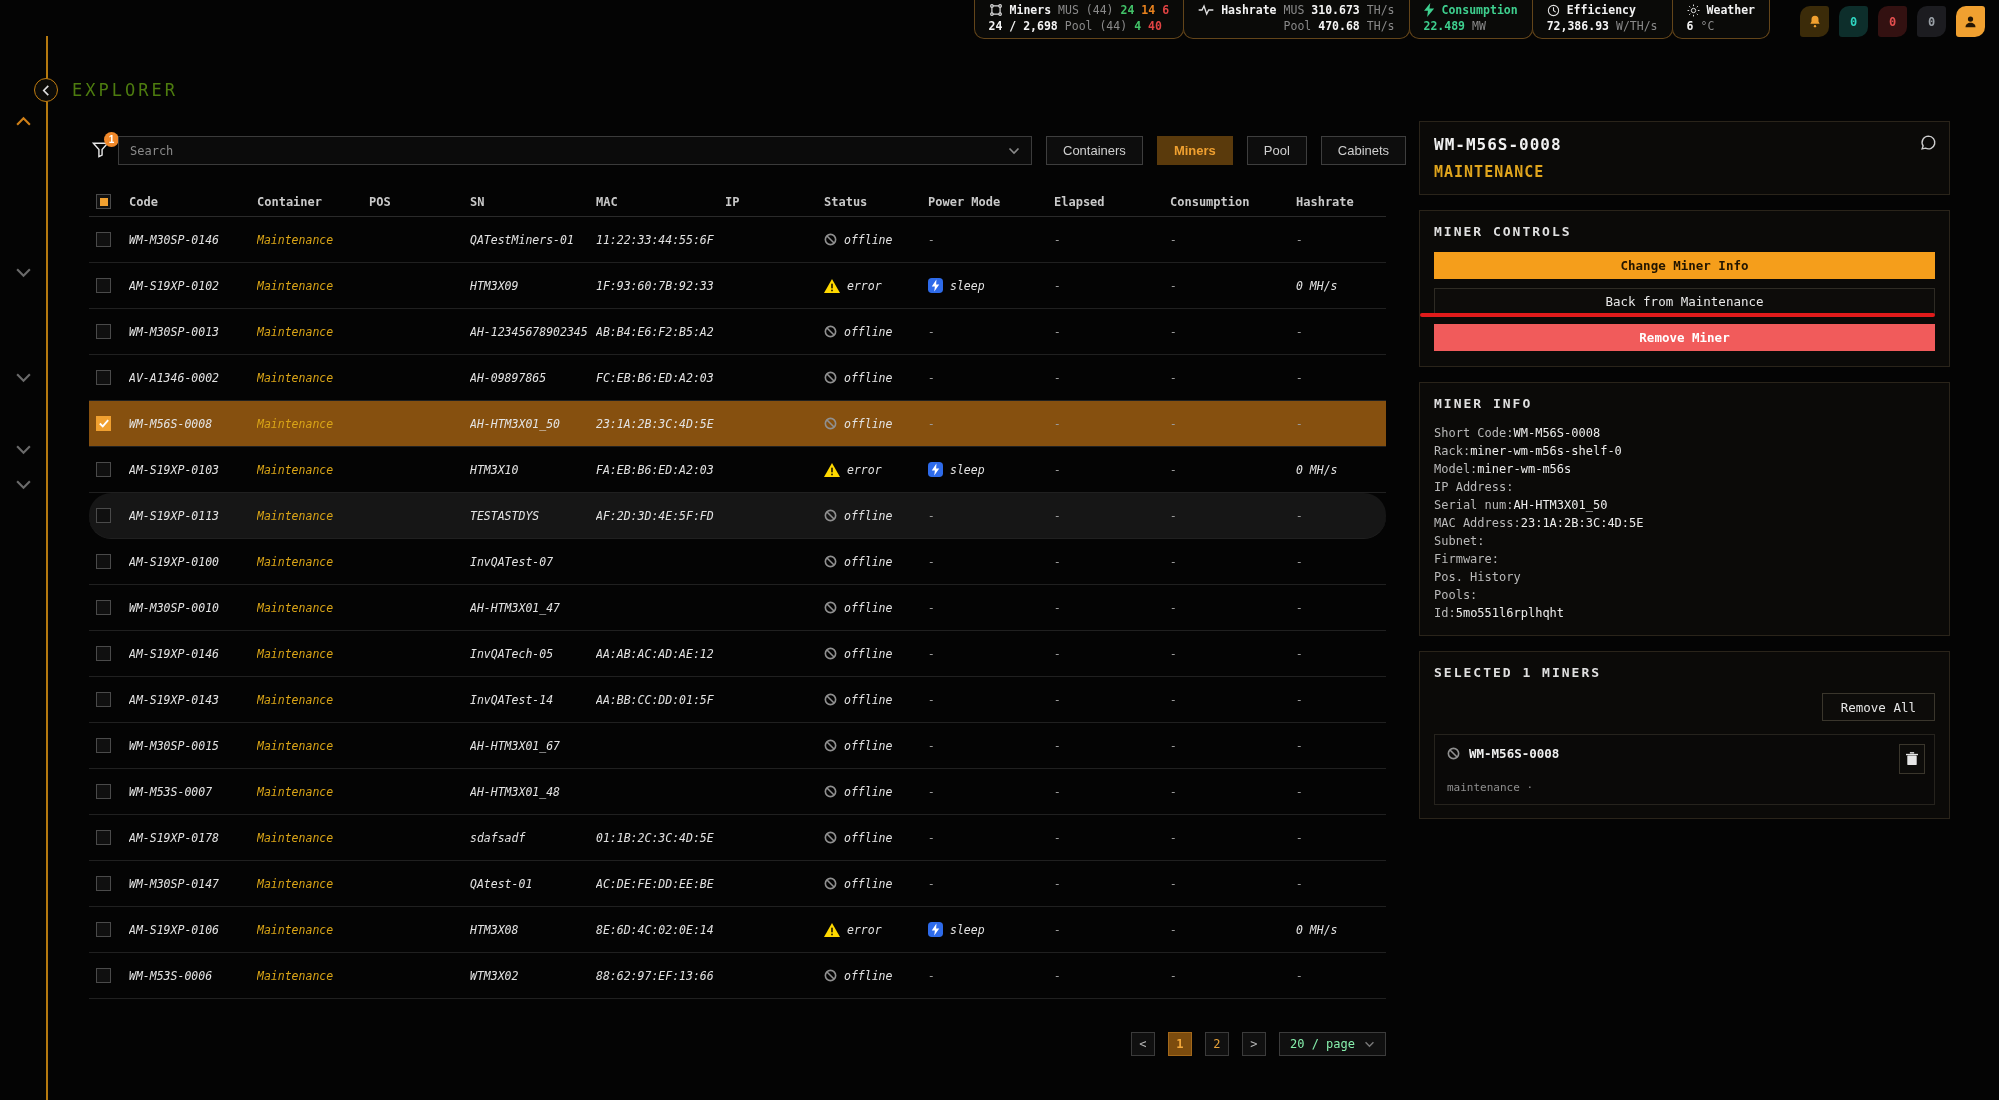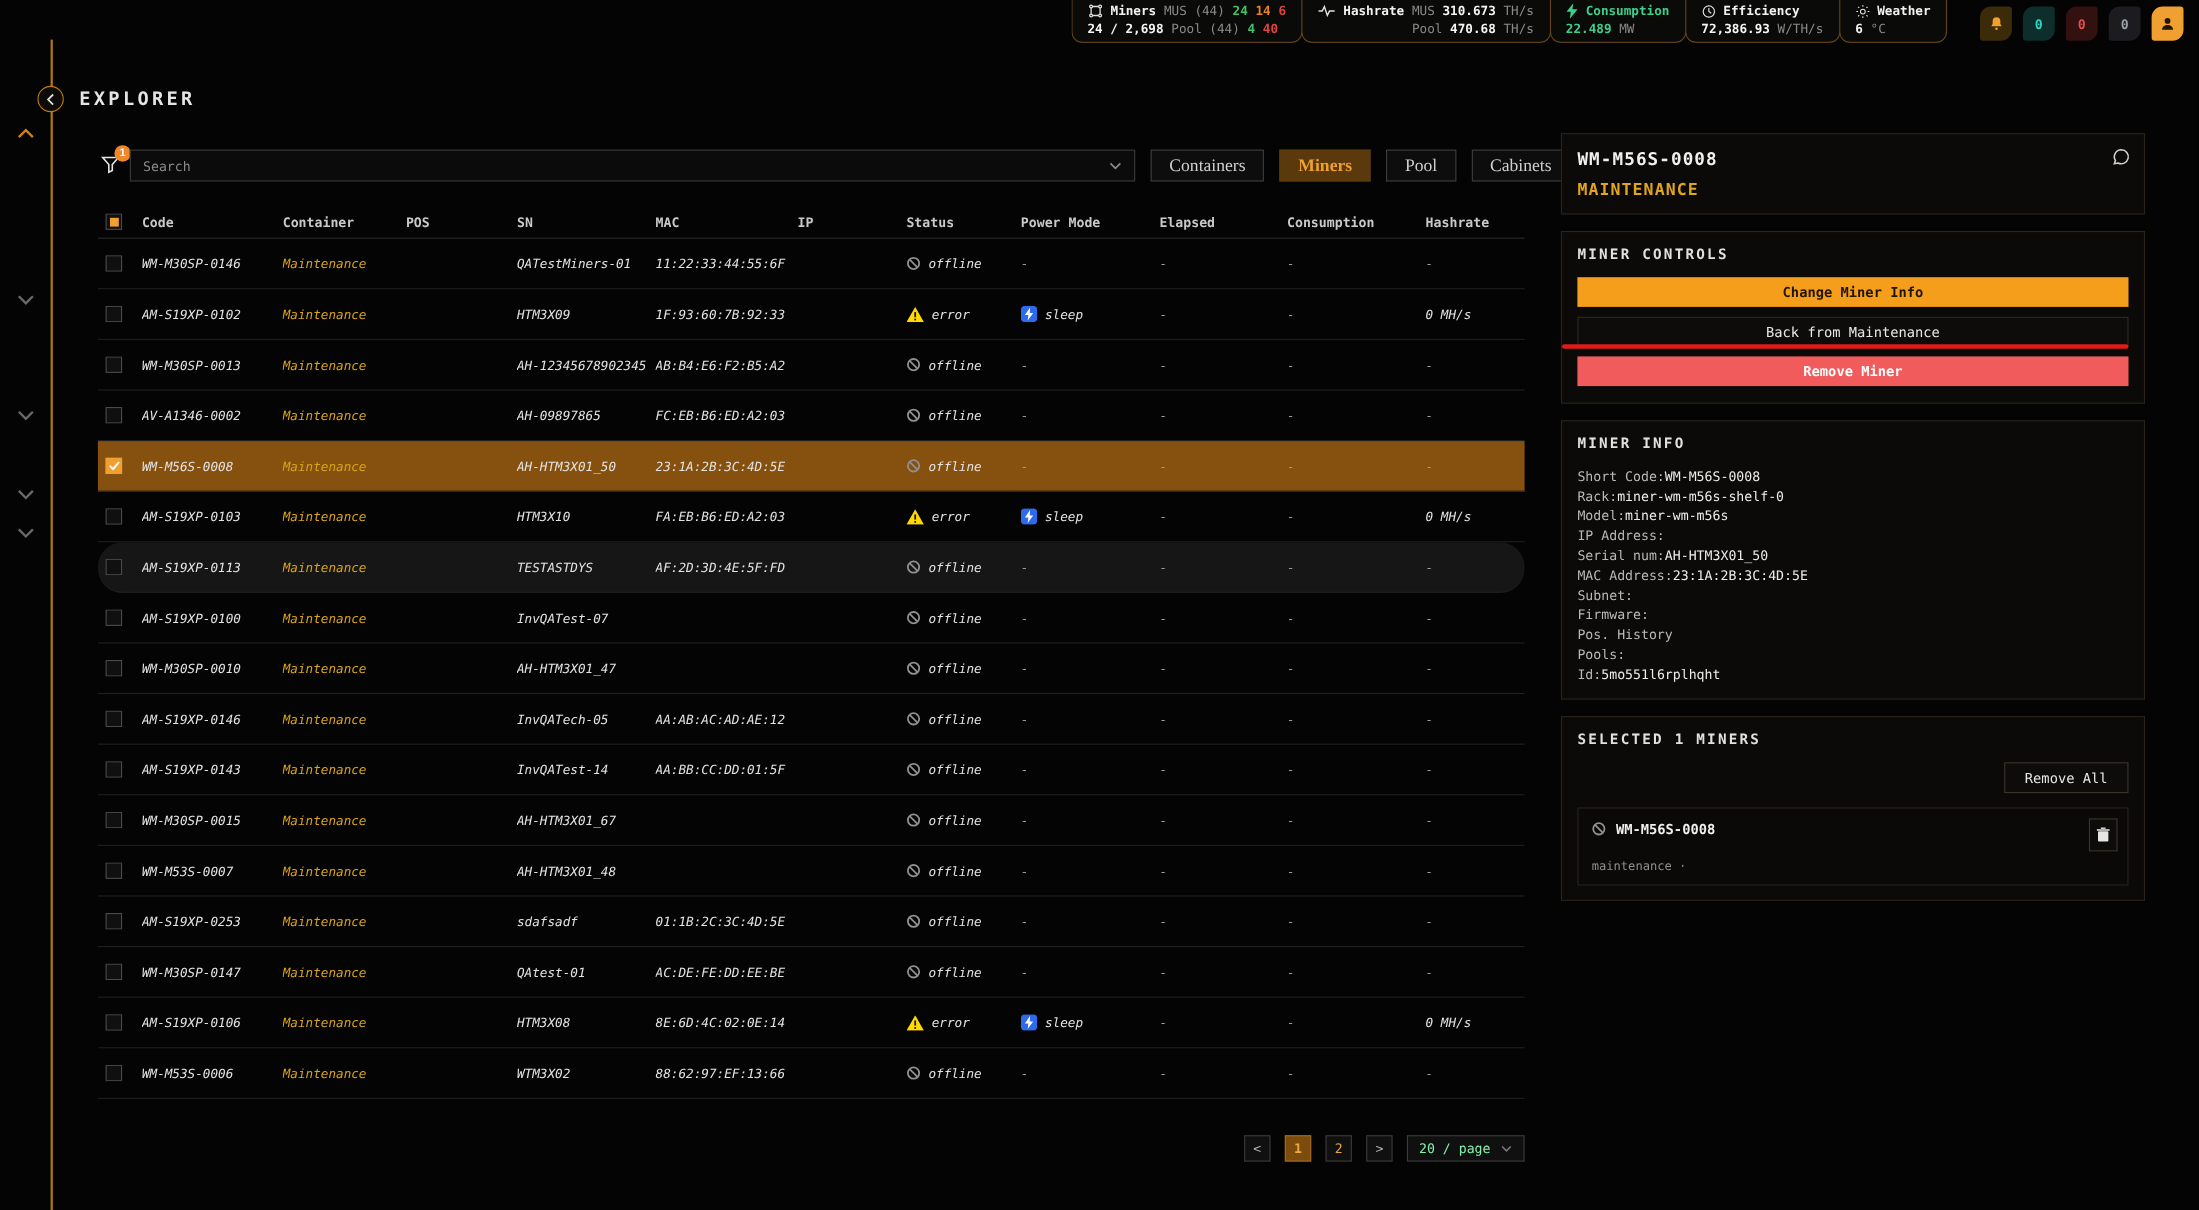--- a/index.html
+++ b/index.html
@@ -38,38 +38,38 @@
   .badge.grayb { background:#1c1c20; color:#9aa0a6; }
   .badge.user { background:#f0a030; }
   
   .vline { position:absolute; left:46px; top:36px; width:2px; height:1064px; background:#b5790f; }
   .rail-ch { position:absolute; left:15px; background:none; border:none; cursor:pointer; }
   .back-btn {
     position:absolute; left:34px; top:78px; width:24px; height:24px; border-radius:50%;
     border:1px solid #c07c10; background:#0c0b08; display:flex; align-items:center;
     justify-content:center; cursor:pointer; z-index:3;
   }
-  .explorer-title { position:absolute; left:72px; top:80px; font-size:17px; font-weight:bold; color:#e5e5e5; letter-spacing:3px; }
+  .explorer-title { position:absolute; left:72px; top:80px; font-size:17px; font-weight:normal; color:#4d7c0f; letter-spacing:3px; }
   
   .filter-btn { position:absolute; left:88px; top:139px; width:24px; height:24px; background:none; border:none; cursor:pointer; }
   .filter-badge {
     position:absolute; top:-7px; right:-7px; width:15px; height:15px; border-radius:50%;
     background:#f0882a; color:#fff; font-size:10px; font-weight:bold;
     display:flex; align-items:center; justify-content:center; font-family:inherit;
   }
   .search-box {
     position:absolute; left:118px; top:136px; width:914px; height:29px;
     border:1px solid #3b3b3b; background:#0b0b0b; display:flex; align-items:center; padding:0 11px;
   }
   .search-input { flex:1; background:transparent; border:none; outline:none; color:#dddddd; font-family:inherit; font-size:12px; }
   .search-input::placeholder { color:#8a8a8a; }
   .tabs { position:absolute; left:1046px; top:136px; display:flex; gap:14px; height:29px; }
   .tab {
-    border:1px solid #3e3e3e; background:#0d0d0d; color:#cfcfcf; font-family:Liberation Serif, serif;
-    font-size:16px; padding:0 16px; height:29px; cursor:pointer; white-space:nowrap;
+    border:1px solid #3e3e3e; background:#0d0d0d; color:#cfcfcf; font-family:Liberation Sans, sans-serif;
+    font-size:13px; padding:0 16px; height:29px; cursor:pointer; white-space:nowrap;
   }
   .tab.active { background:#5a3a0c; color:#f0a030; border-color:#5a3a0c; font-weight:bold; }
   
   .table { position:absolute; left:89px; top:187px; width:1297px; }
   .thead, .tr {
     display:grid;
     grid-template-columns:40px 128px 112px 101px 126px 129px 99px 104px 126px 116px 126px 1fr;
     align-items:center;
   }
   .thead { height:30px; color:#c9c9c9; font-size:12px; font-weight:bold; border-bottom:1px solid #2a2a2a; }
@@ -658,21 +658,21 @@
           <span class="dash">-</span>
         </div>
         <div class="td dash">-</div>
         <div class="td dash">-</div>
         <div class="td dash">-</div>
       </div>
       <div class="tr">
         <div class="td">
           <span class="cb"></span>
         </div>
-        <div class="td">AM-S19XP-0253</div>
+        <div class="td">AM-S19XP-0178</div>
         <div class="td maint">Maintenance</div>
         <div class="td"></div>
         <div class="td">sdafsadf</div>
         <div class="td">01:1B:2C:3C:4D:5E</div>
         <div class="td"></div>
         <div class="td st">
           <span class="ic">
             <svg width="13" height="13" viewBox="0 0 24 24">
               <circle cx="12" cy="12" r="9.5" fill="none" stroke="#909090" stroke-width="3"></circle>
               <path d="M5.5 5.5 L18.5 18.5" stroke="#909090" stroke-width="3"></path>

